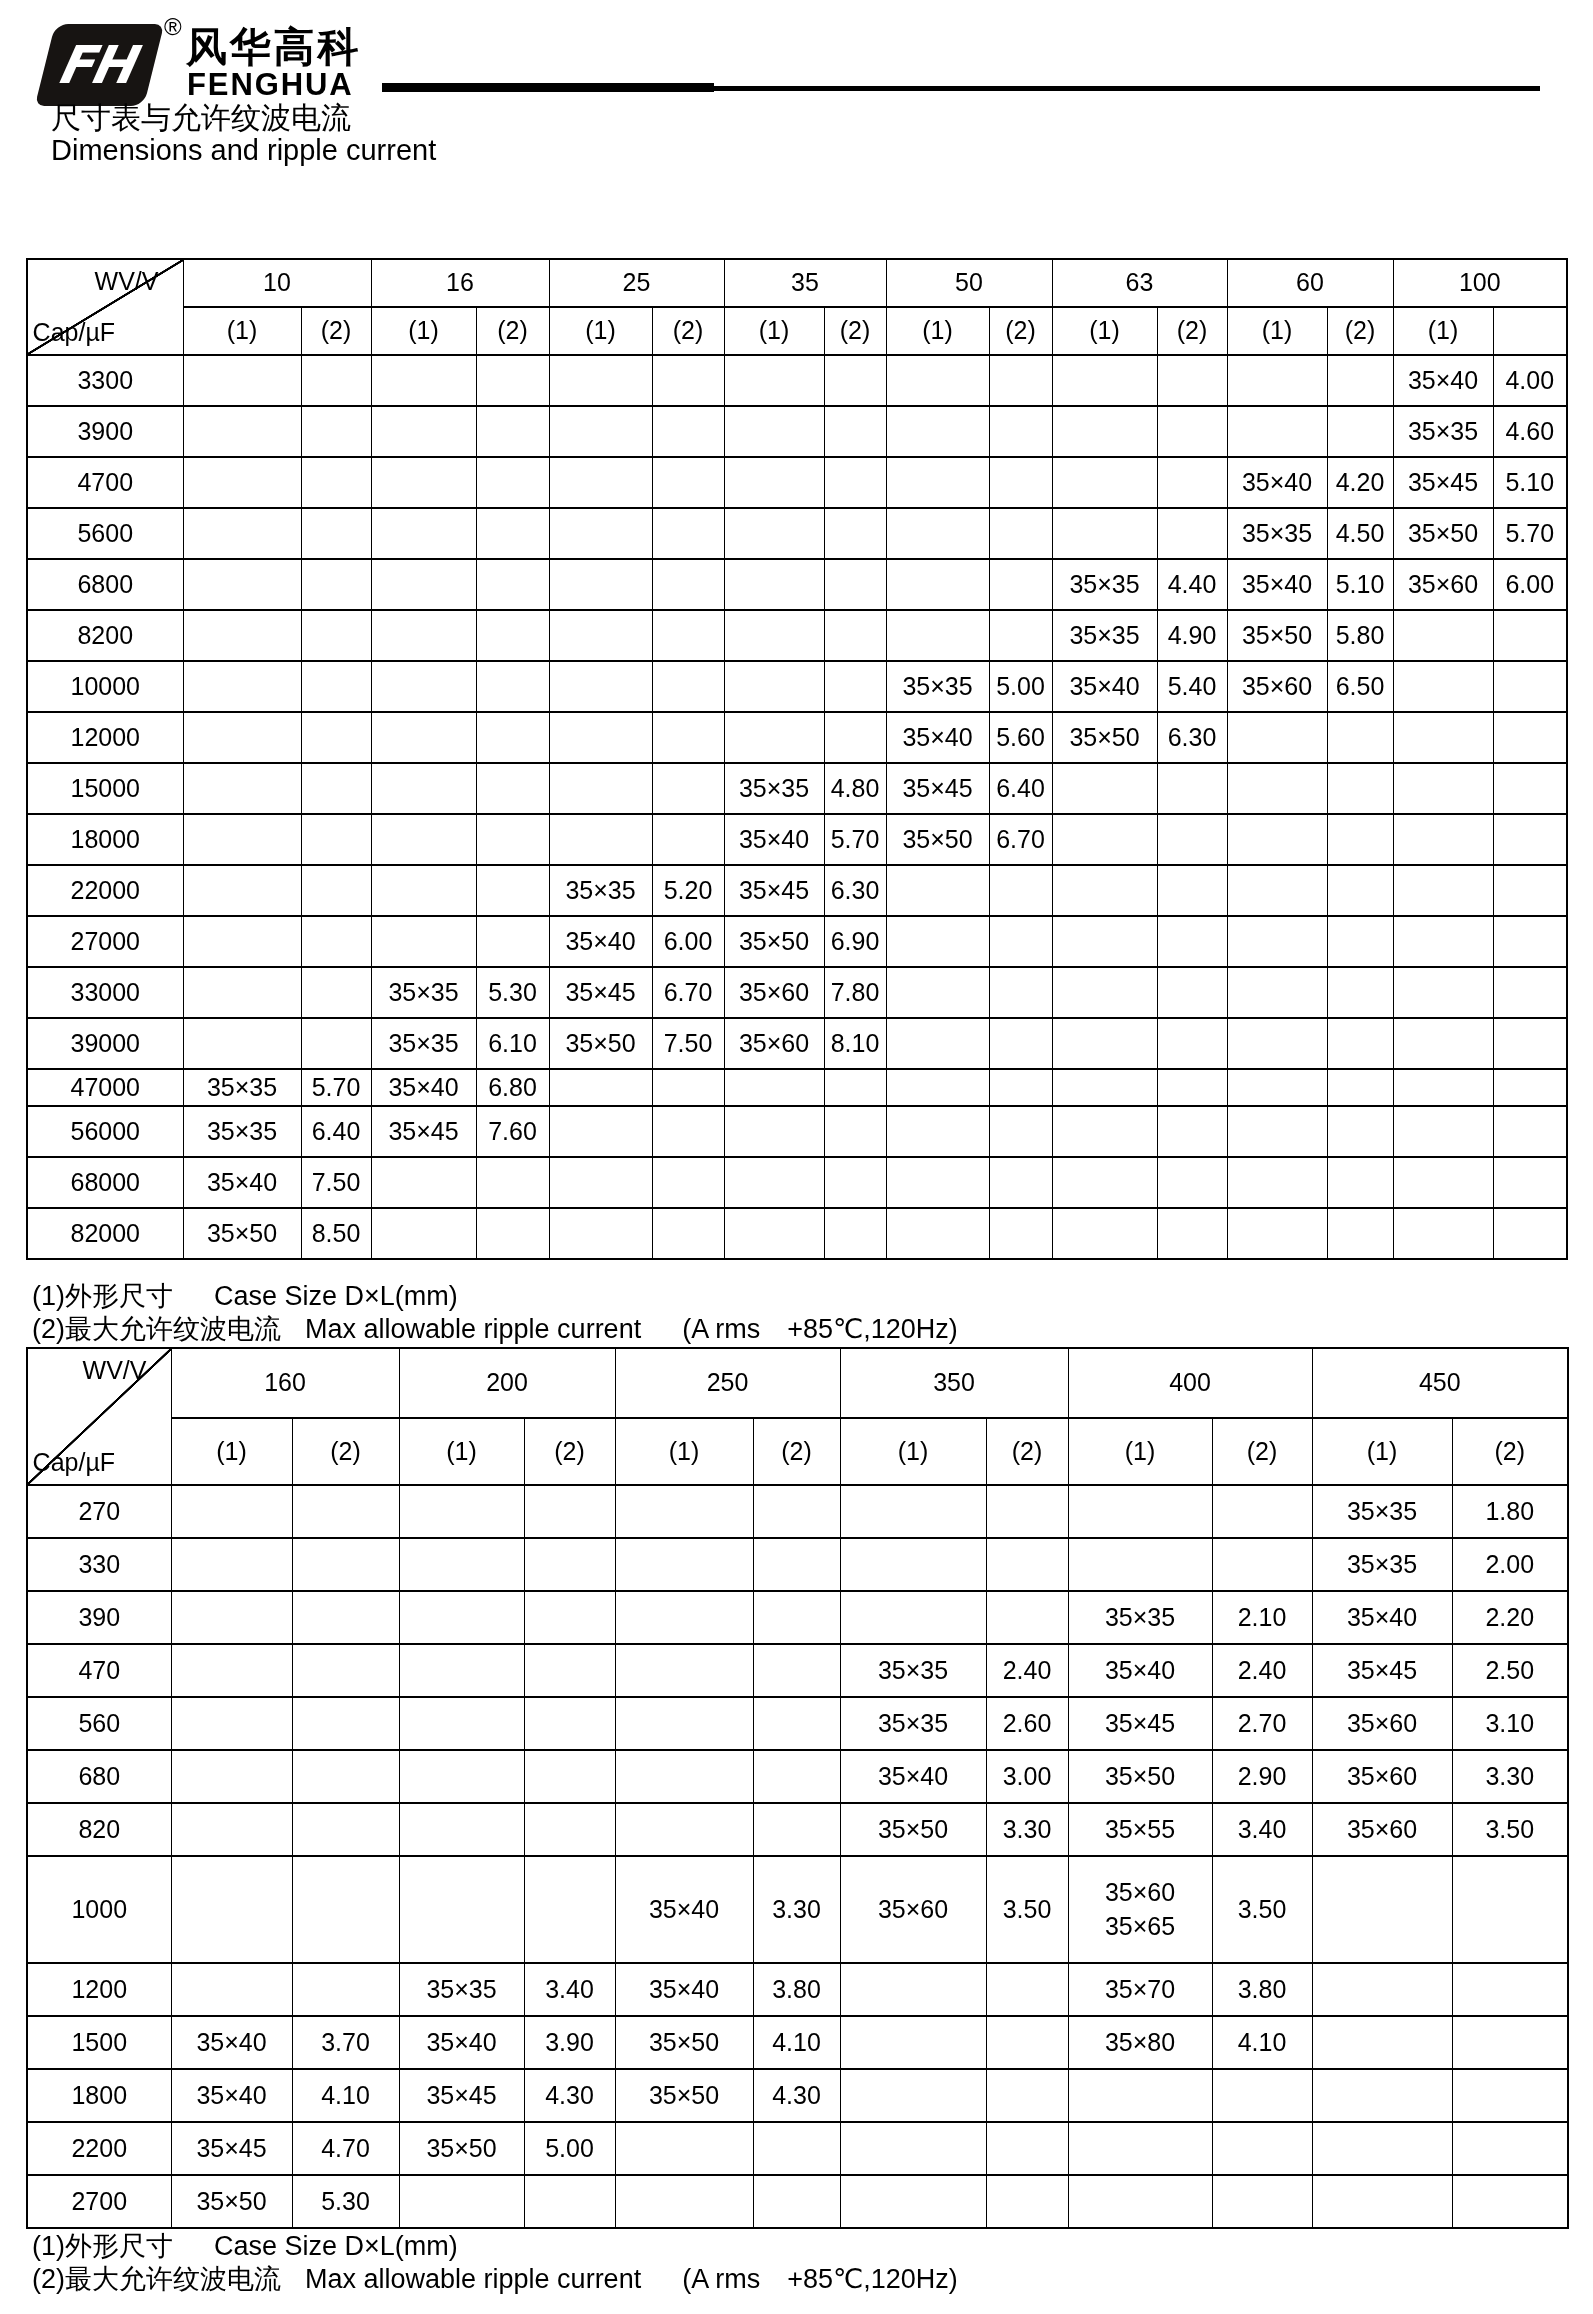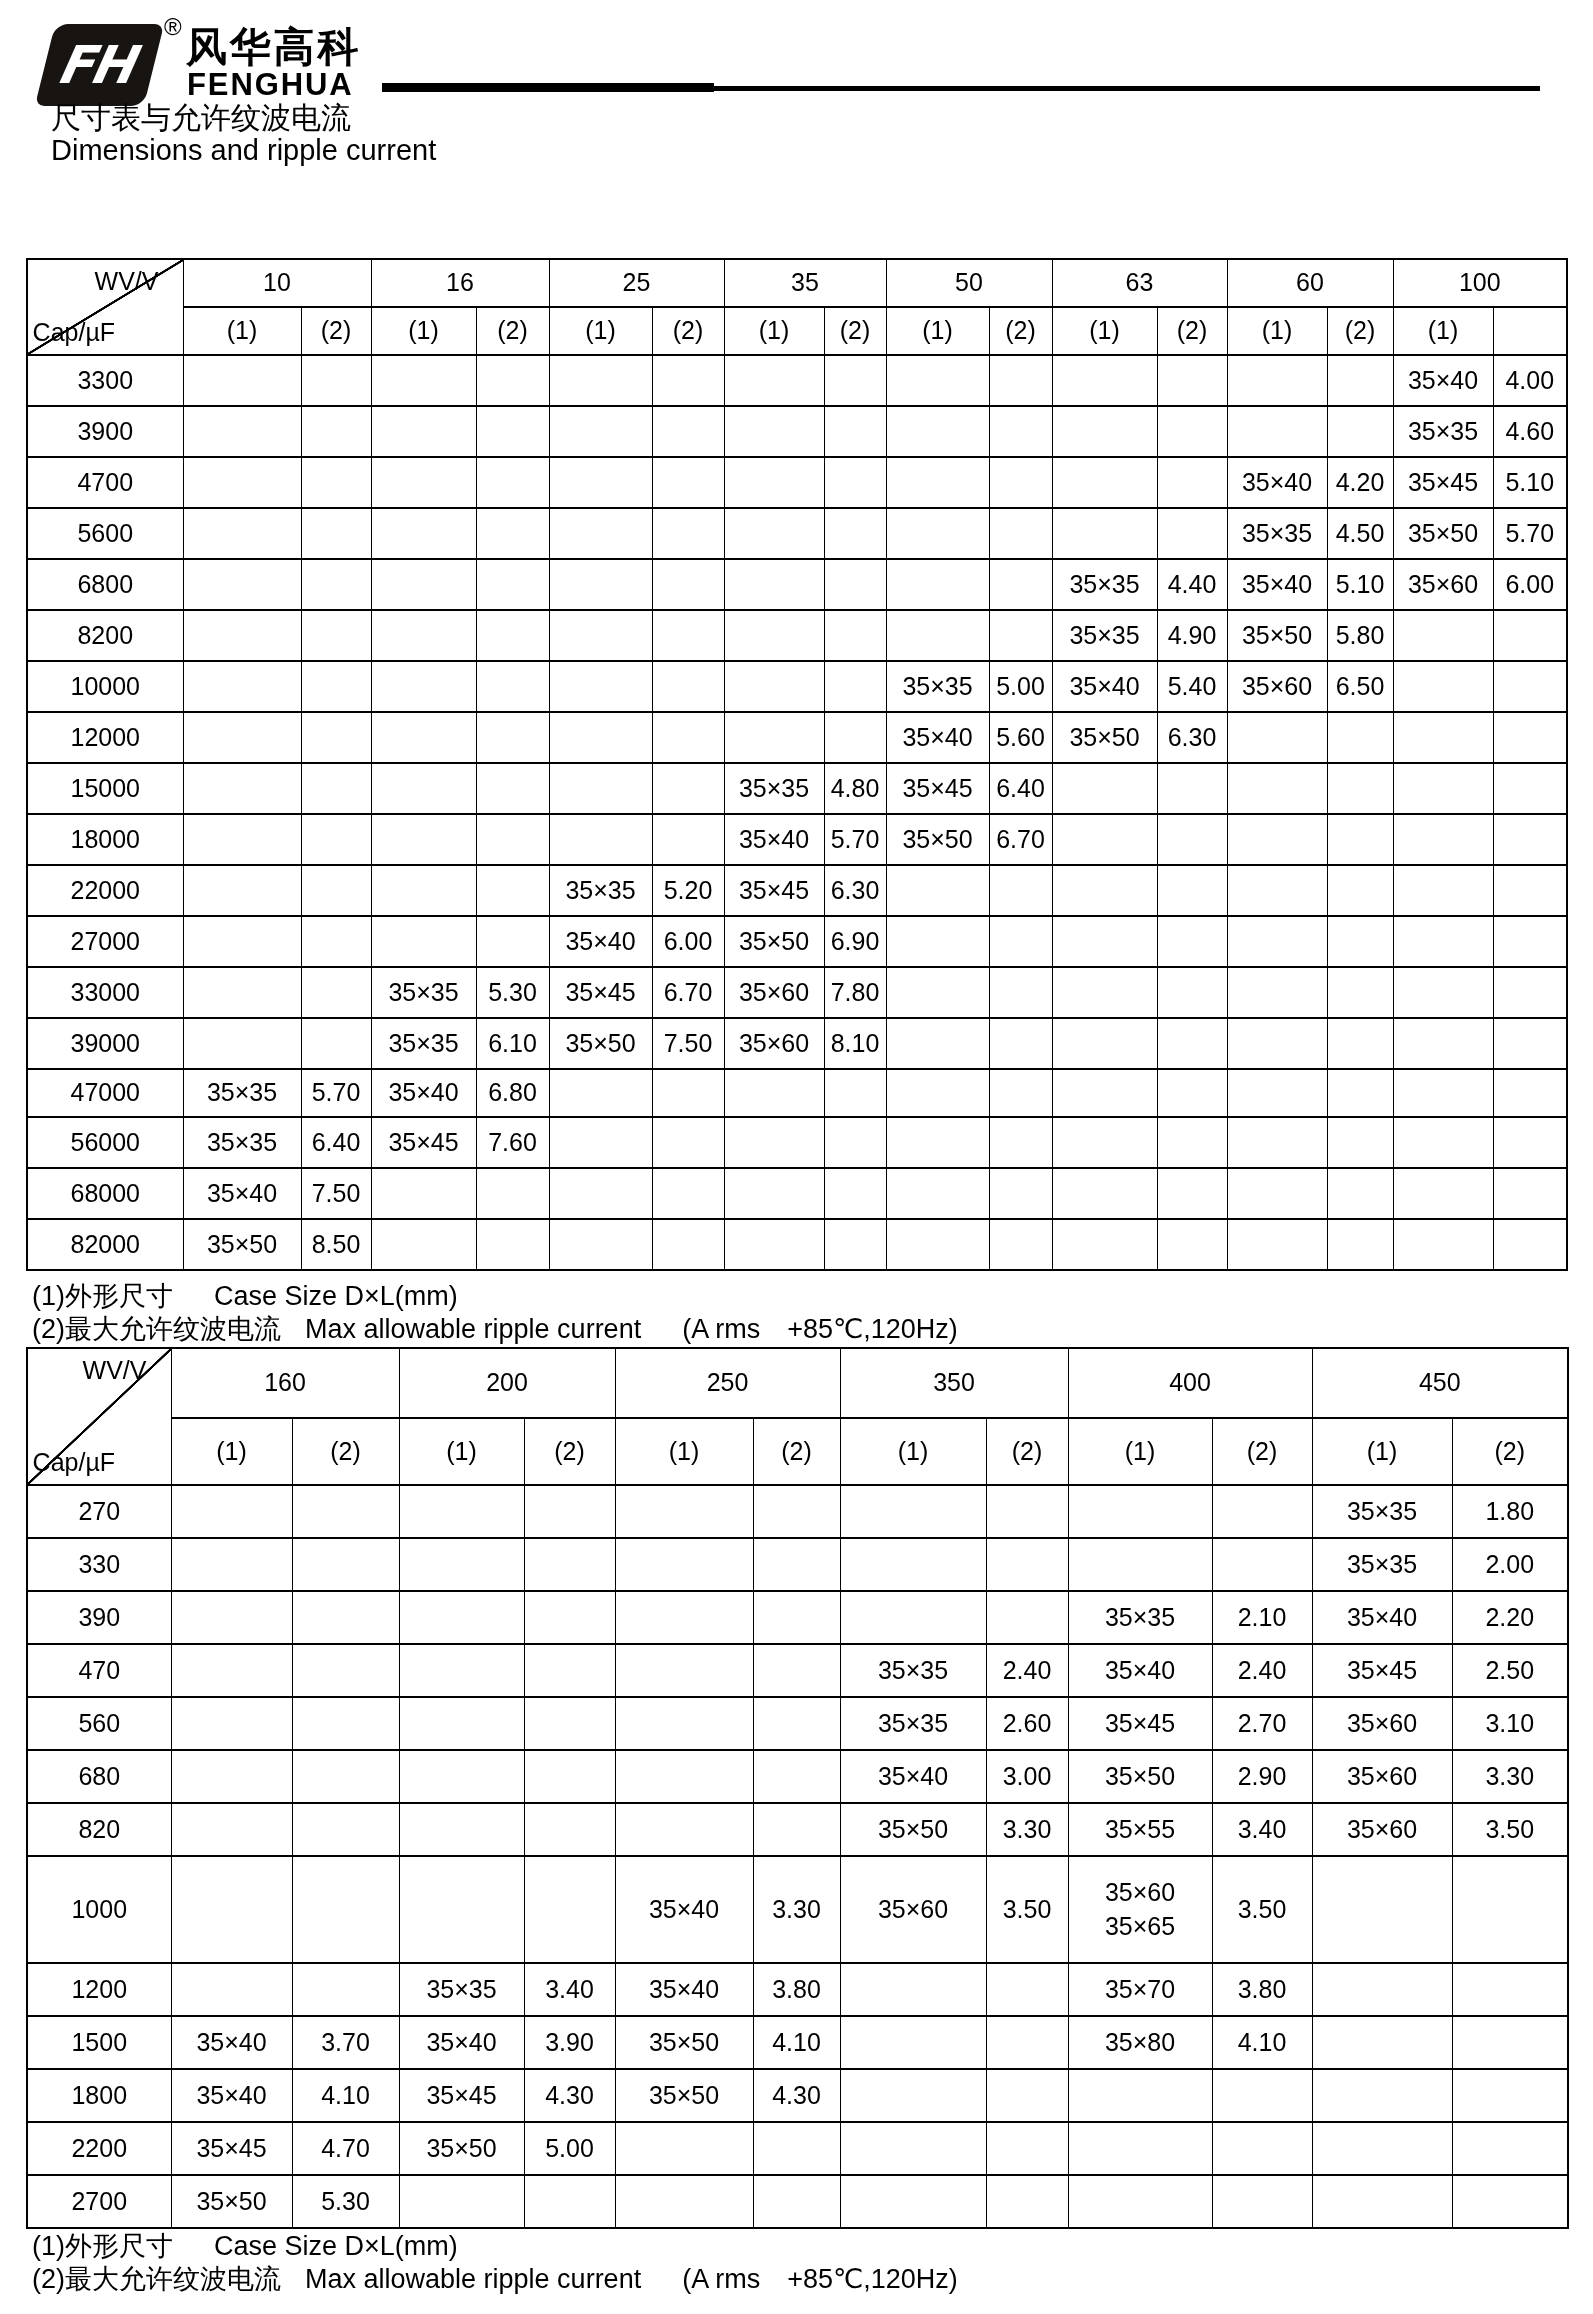--- a/index.html
+++ b/index.html
@@ -384,21 +384,21 @@
           <td>8.10</td>
           <td></td>
           <td></td>
           <td></td>
           <td></td>
           <td></td>
           <td></td>
           <td></td>
           <td></td>
         </tr>
-        <tr style="height: 48px;">
+        <tr style="height: 37px;">
           <td>47000</td>
           <td>35×35</td>
           <td>5.70</td>
           <td>35×40</td>
           <td>6.80</td>
           <td></td>
           <td></td>
           <td></td>
           <td></td>
           <td></td>

